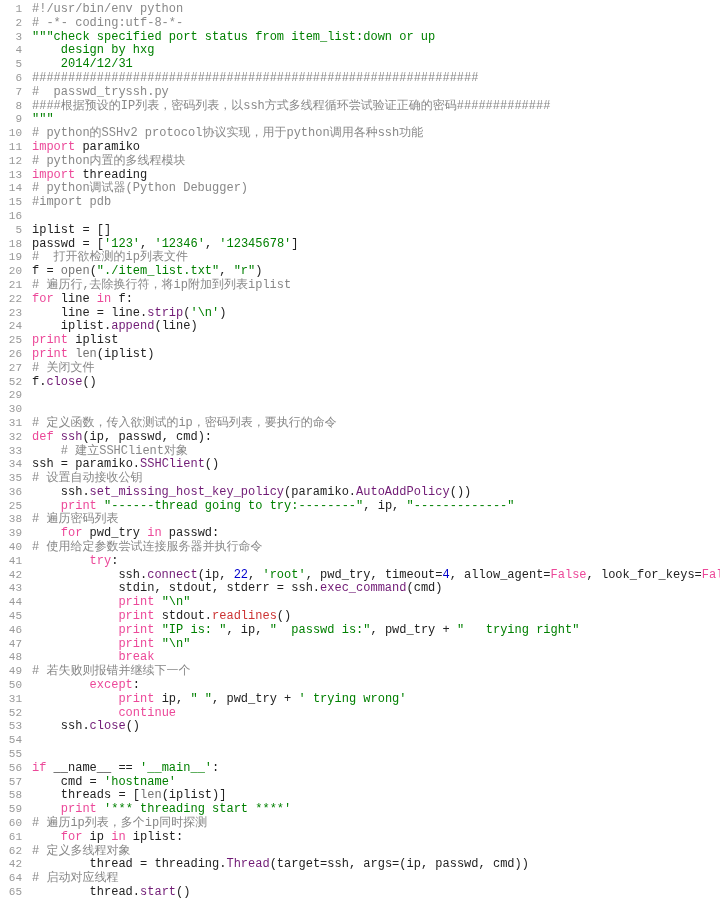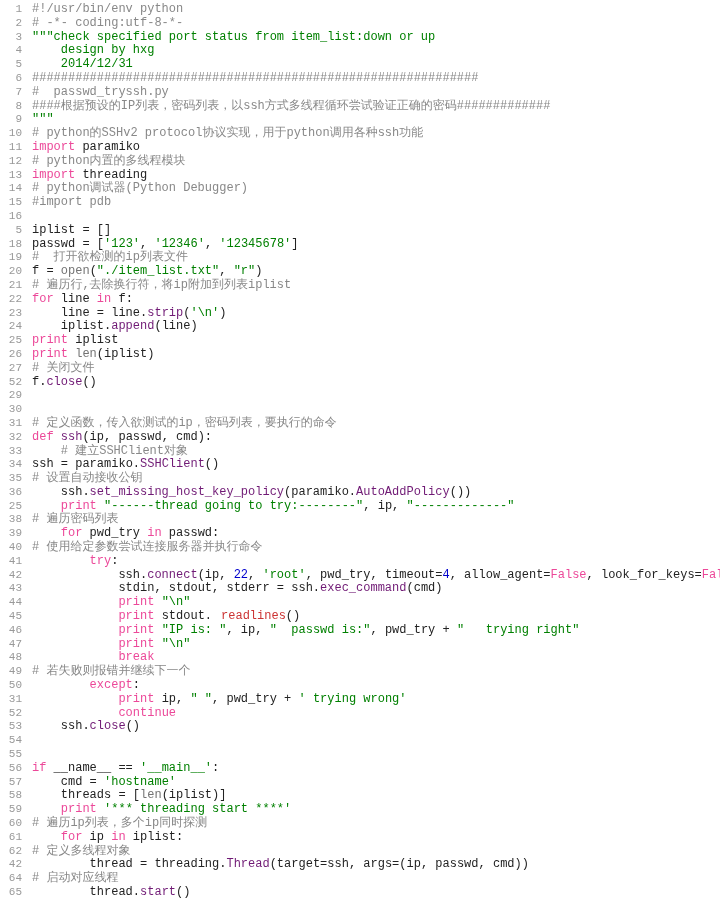--- a/index.html
+++ b/index.html
@@ -29,21 +29,21 @@
   }
   .line { height: 13.8px; }
   .c  { color: #888; }         
   .s  { color: #008000; }      
   .kw { color: #ec4899; }      
   .fn { color: #701a75; }         
   .bi { color: #737373; }      
   .nm { color: #222; }         
   .op { color: #222; }
   .nmb{ color: #0000cd; }      
-  .rd { color: #cc3333; margin-left: 9px; }      
+  .rd { color: #cc3333; }      
 </style>
 </head>
 <body>
 
 <div class="gutter" id="gutter">
     <div>1</div>
     <div>2</div>
     <div>3</div>
     <div>4</div>
     <div>5</div>

